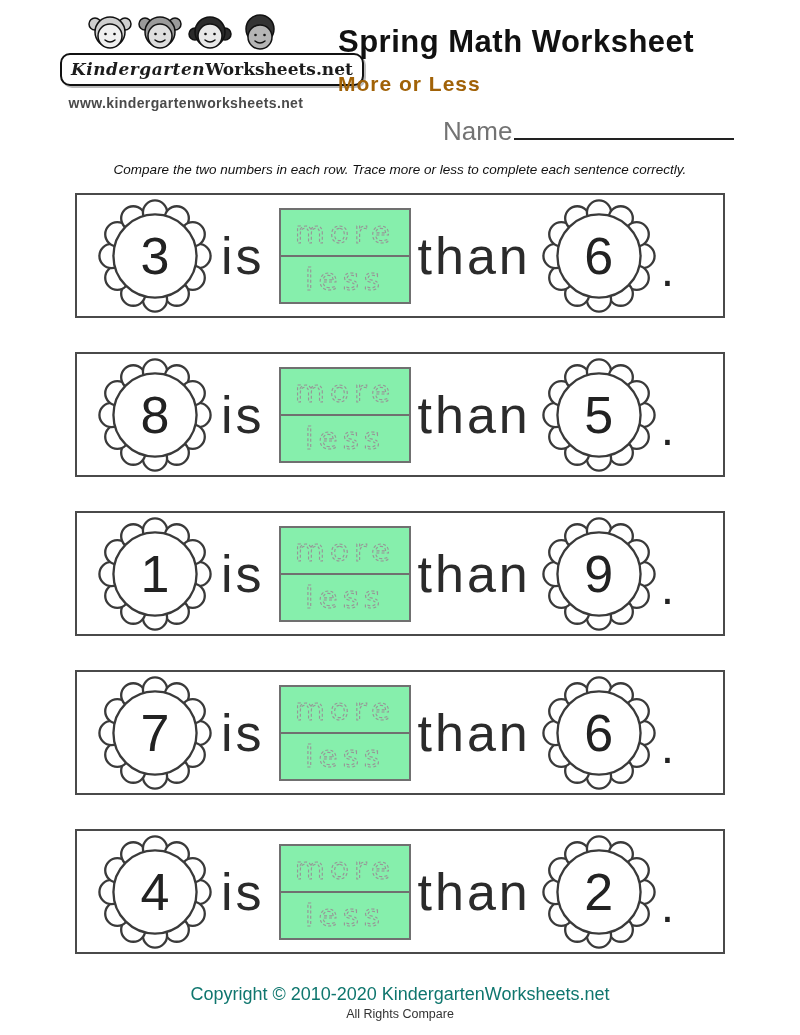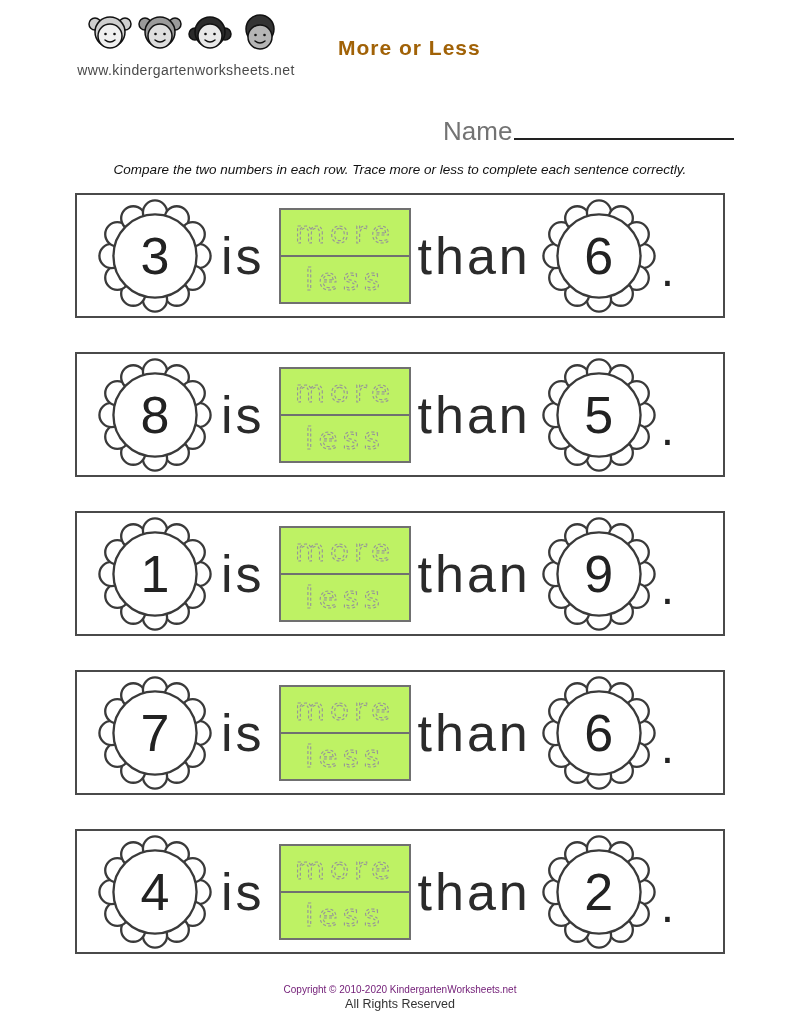--- a/index.html
+++ b/index.html
@@ -5,52 +5,52 @@
   html,body { margin:0; padding:0; background:#fff; }
   body { width:800px; height:1035px; font-family:"Liberation Sans", sans-serif; color:#1c1c1c; overflow:hidden; }
 
   
   .header { position:relative; height:158px; }
   .logo { position:absolute; left:60px; top:12px; width:252px; text-align:center; }
   .logo-kids { display:block; margin:0 auto -5px; }
   .logo-box { display:inline-block; border:2px solid #111; border-radius:10px; padding:4px 9px 5px; background:#fff; box-shadow:2px 2px 0 #bbb; }
   .logo-part1 { font-family:"DejaVu Serif", serif; font-style:italic; font-size:17px; font-weight:600; letter-spacing:0.5px; }
   .logo-part2 { font-family:"DejaVu Serif", serif; font-size:17px; font-weight:700; }
-  .logo-site { margin-top:9px; font-size:14px; color:#4a4a4a; letter-spacing:0.4px; }
+  .logo-site { margin-top:9px; font-size:14px; color:#4a4a4a; letter-spacing:0.4px;font-weight:bold; }
 
   .title-block { position:absolute; left:338px; top:24px; }
   .page-title { margin:0; font-size:31px; font-weight:600; letter-spacing:0.5px; color:#111; }
   .page-subtitle { margin:12px 0 0; font-size:21px; font-weight:700; letter-spacing:1px; color:#a16207; }
 
   .name-row { position:absolute; left:443px; top:116px; font-size:26px; color:#737373; white-space:nowrap; }
   .name-underline { display:inline-block; width:220px; border-bottom:2px solid #222; margin-left:2px; }
 
   
   .instructions { text-align:center; font-size:13.5px; color:#111; margin:4px 0 16px;font-style:italic; }
 
   
   .row { width:646px; height:121px; border:2px solid #4a4a4a; margin:0 auto 34px; display:flex; align-items:center; background:#fff; }
   .flower-wrap { position:relative; width:116px; height:116px; flex:none; }
   .flower-svg { position:absolute; inset:0; width:100%; height:100%; }
   .flower-num { position:absolute; inset:0; display:flex; align-items:center; justify-content:center; font-size:52px; color:#222; }
   .word { font-size:52px; color:#2b2b2b; letter-spacing:3px; line-height:1; }
   .is-label { margin-left:8px; }
   .than-label { margin-left:7px; }
-  .trace-box { width:128px; border:2px solid #707070; flex:none; margin-left:14px; background:#bef264; }
+  .trace-box { width:128px; border:2px solid #707070; flex:none; margin-left:14px; background:#86efac; }
   .trace-cell { height:45px; display:flex; align-items:center; justify-content:center; }
   .trace-cell.top { border-bottom:2px solid #707070; }
   .trace-svg { width:122px; height:42px; }
   .trace-text { font-family:"DejaVu Sans", sans-serif; font-size:31px; letter-spacing:5px; fill:none; stroke:#979797; stroke-width:1.15; stroke-dasharray:3 2.2; }
   .flower-right { margin-left:10px; }
   .period { font-size:48px; color:#222; margin-left:4px; transform:translateY(14px); line-height:1; }
   .left-flower { margin-left:20px; }
 
   
   .footer { text-align:center; margin-top:-4px; }
-  .footer-line1 { font-size:10px; color:#701a75; }
+  .footer-line1 { font-size:18px; color:#0f766e; }
   .footer-line2 { font-size:12.5px; color:#333; margin-top:2px; }
 </style>
 </head>
 <body>
 
 <svg width="0" height="0" style="position:absolute" aria-hidden="true">
   <symbol id="flower-shape" viewBox="0 0 120 120">
     <g fill="#ffffff" stroke="#3a3a3a" stroke-width="2.4">
       <circle cx="105" cy="60" r="12.5"></circle>
         <circle cx="99" cy="82.5" r="12.5"></circle>
@@ -98,24 +98,28 @@
         <circle cx="174.5" cy="23" r="1.3"></circle>
           <circle cx="183.5" cy="23" r="1.3"></circle>
       </g>
       <g fill="none" stroke="#111" stroke-width="1.4" stroke-linecap="round">
         <path d="M24 28 Q29 32 34 28"></path>
           <path d="M74 28 Q79 32 84 28"></path>
         <path d="M124 28 Q129 32 134 28"></path>
           <path d="M174 29 Q179 33 184 29"></path>
       </g>
     </svg>
+    <div class="logo-box">
+      <span class="logo-part1">Kindergarten</span><span class="logo-part2">Worksheets.net</span>
+    </div>
     <div class="logo-site">www.kindergartenworksheets.net</div>
   </div>
 
   <div class="title-block">
+    <h1 class="page-title">Spring Math Worksheet</h1>
     <h2 class="page-subtitle">More or Less</h2>
   </div>
 
   <div class="name-row">
     <span>Name</span><span class="name-underline"></span>
   </div>
 </div>
 
 <div class="instructions">Compare the two numbers in each row. Trace more or less to complete each sentence correctly.</div>
 
@@ -264,14 +268,14 @@
     <svg class="flower-svg" viewBox="0 0 120 120">
         <use href="#flower-shape"></use>
       </svg>
     <span class="flower-num">2</span>
   </div>
   <span class="period">.</span>
 </div>
 
 <div class="footer">
   <div class="footer-line1">Copyright © 2010-2020 KindergartenWorksheets.net</div>
-  <div class="footer-line2">All Rights Reserved</div>
+  <div class="footer-line2">All Rights Compare</div>
 </div>
 
 </body></html>

